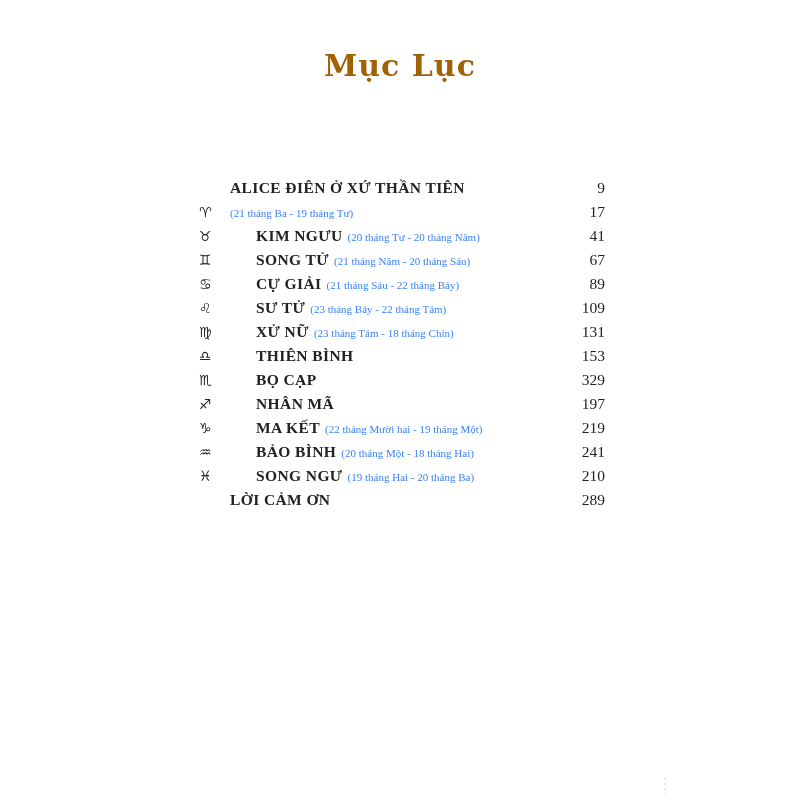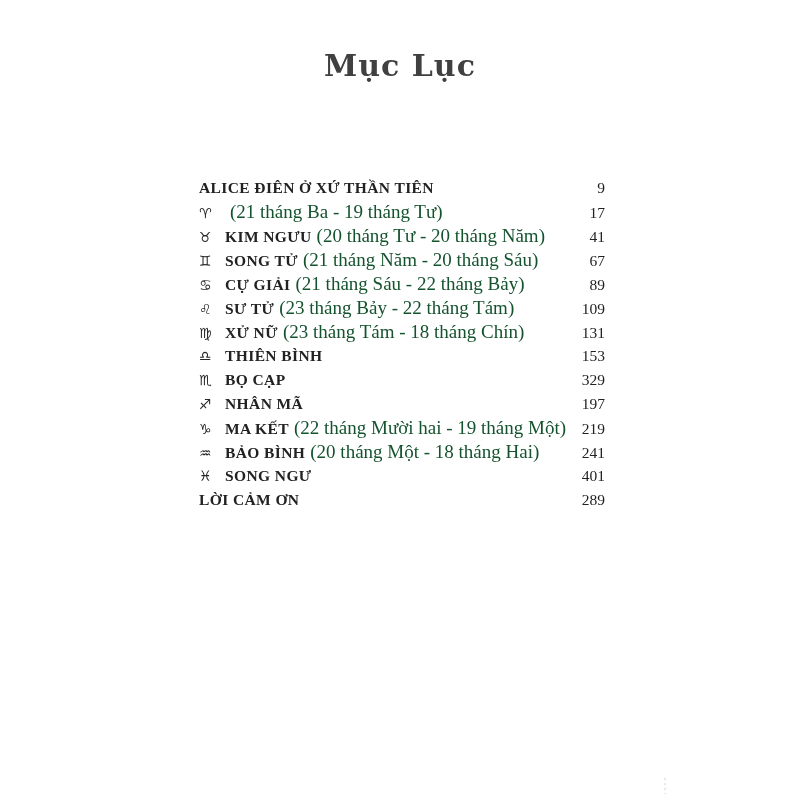--- a/index.html
+++ b/index.html
@@ -20,21 +20,21 @@
   .page-title {
     position: absolute;
     top: 48px;
     left: 0;
     width: 100%;
     text-align: center;
     font-family: "DejaVu Serif", serif;
     font-weight: bold;
     font-size: 30px;
     letter-spacing: 1px;
-    color: #404040;
+    color: #a16207;
     margin: 0;
   }
   .toc {
     position: absolute;
     top: 176px;
     left: 199px;
     width: 406px;
   }
   .toc-row {
     display: flex;
@@ -50,25 +50,26 @@
     width: 26px;
     flex: 0 0 26px;
     display: inline-block;
   }
   .entry-name {
     font-family: "Liberation Serif", serif;
     font-weight: bold;
     font-size: 15.5px;
     letter-spacing: 0.4px;
     color: #222222;
+    margin-left: 31px;
   }
   .entry-dates {
     font-family: "Liberation Serif", serif;
-    font-size: 19px;
-    color: #14532d;
+    font-size: 11px;
+    color: #3b82f6;
     margin-left: 5px;
   }
   .leader {
     flex: 1 1 auto;
   }
   .entry-page {
     font-family: "Liberation Serif", serif;
     font-size: 15.5px;
     color: #222222;
     text-align: right;
@@ -164,22 +165,23 @@
       <div class="toc-row">
         <span class="glyph">♒</span>
         <span class="entry-name">BẢO BÌNH</span>
         <span class="entry-dates">(20 tháng Một - 18 tháng Hai)</span>
         <span class="leader"></span>
         <span class="entry-page">241</span>
       </div>
       <div class="toc-row">
         <span class="glyph">♓</span>
         <span class="entry-name">SONG NGƯ</span>
+        <span class="entry-dates">(19 tháng Hai - 20 tháng Ba)</span>
         <span class="leader"></span>
-        <span class="entry-page">401</span>
+        <span class="entry-page">210</span>
       </div>
       <div class="toc-row">
         <span class="entry-name">LỜI CẢM ƠN</span>
         <span class="leader"></span>
         <span class="entry-page">289</span>
       </div>
     </div>
   <div class="scan-artifact"></div>
 </div>
 

